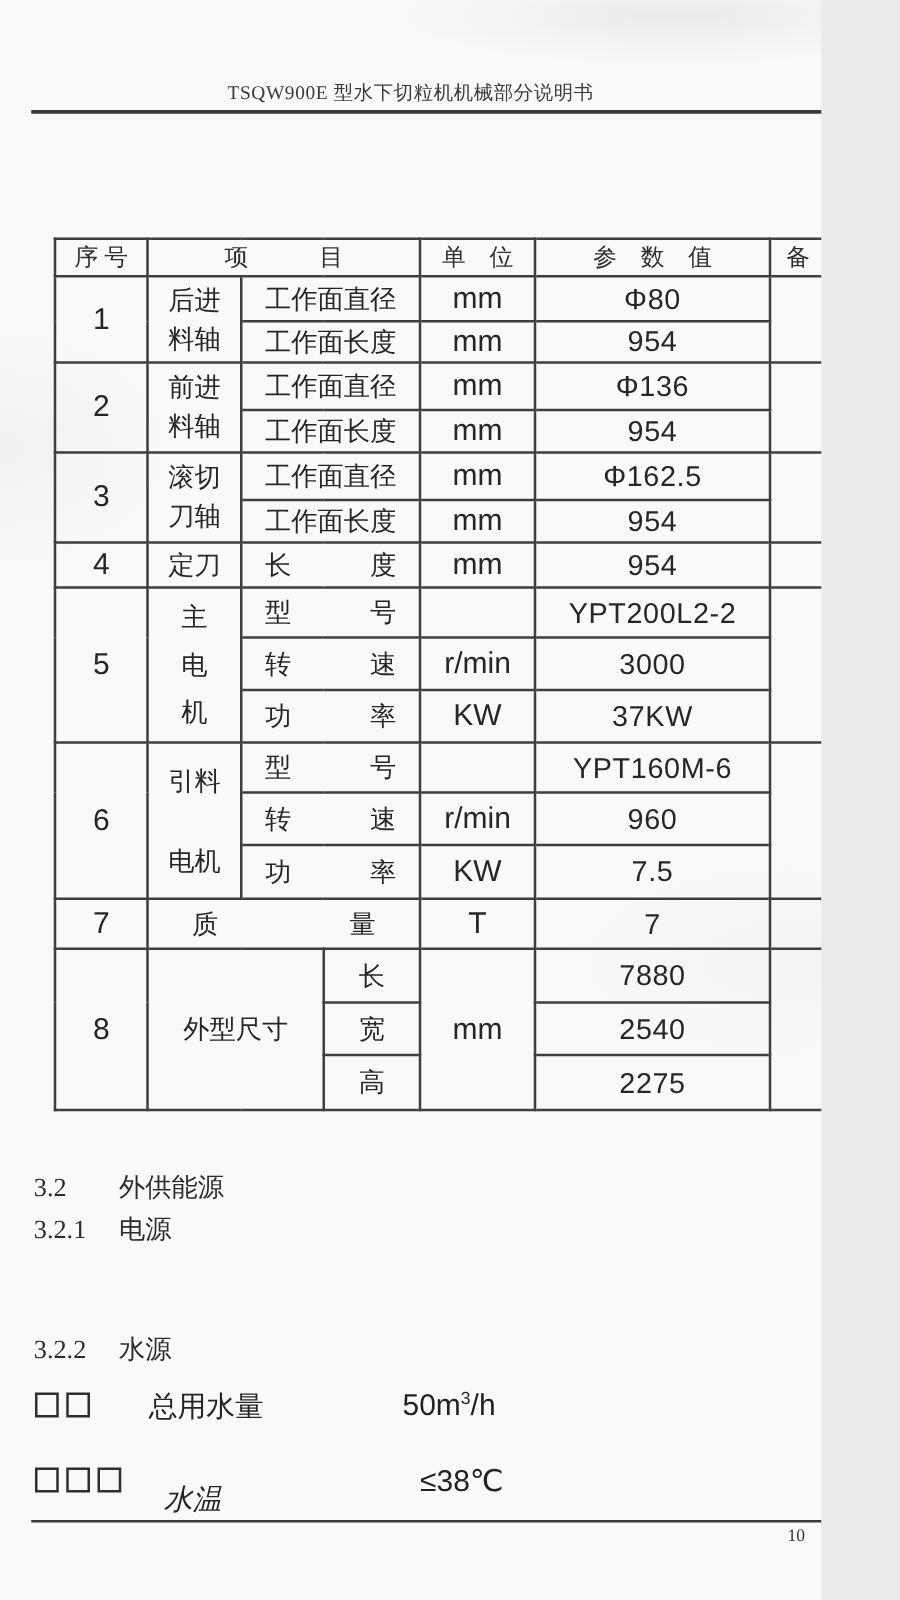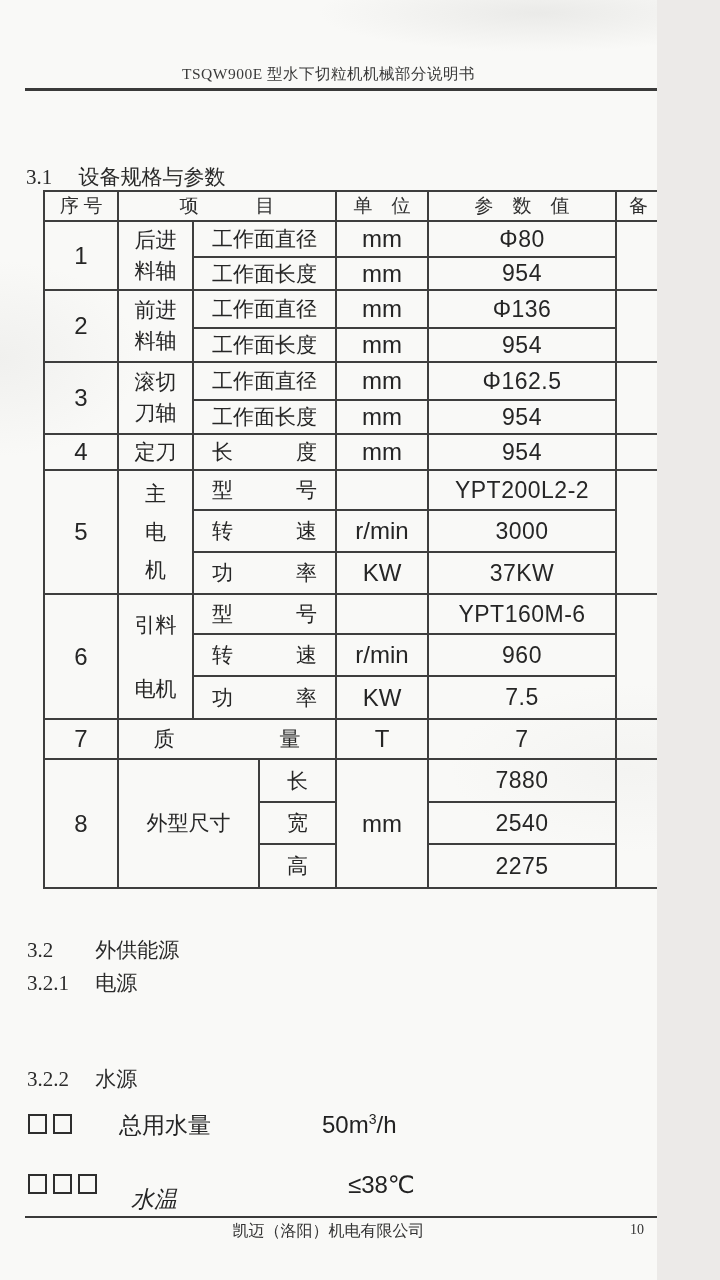--- a/index.html
+++ b/index.html
@@ -55,21 +55,20 @@
   .footer-page { top:1222px; left:630px; font-size:14px; color:#333; }
 </style>
 </head>
 <body>
 
 <div class="page">
 
   <div class="abs doc-header-title serif">TSQW900E 型水下切粒机机械部分说明书</div>
   <div class="abs rule rule-top"></div>
 
-  <div class="abs h-sub h31 serif pre">3.1　 设备规格与参数</div>
 
   <table class="spec">
     <colgroup>
       <col style="width:74px">
         <col style="width:75px">
         <col style="width:66px">
         <col style="width:77px">
       <col style="width:92px">
         <col style="width:188px">
         <col style="width:83px">
@@ -214,20 +213,19 @@
 
   <div class="line l-usage">
     <span class="boxes"><span class="box"></span><span class="box"></span></span>
     <span class="cnlab serif" style="left:119px; top:2px;">总用水量</span>
     <span class="sval" style="left:322px; top:3px;"><span>50m</span><sup class="s3">3</sup><span>/h</span></span>
   </div>
 
   <div class="line l-temp">
     <span class="boxes"><span class="box"></span><span class="box"></span><span class="box"></span></span>
     <span class="cnlab serif" style="left:131px; top:16px;font-style:italic;">水温</span>
-    <span class="sval" style="left:336px; top:3px;margin-left:12px;">≤38℃</span>
+    <span class="sval" style="left:336px; top:3px;">≤38℃</span>
   </div>
 
   <div class="abs rule rule-bottom"></div>
-  <div class="abs footer-company serif">凯迈（洛阳）机电有限公司</div>
   <div class="abs footer-page serif">10</div>
 
 </div>
 
 </body></html>

